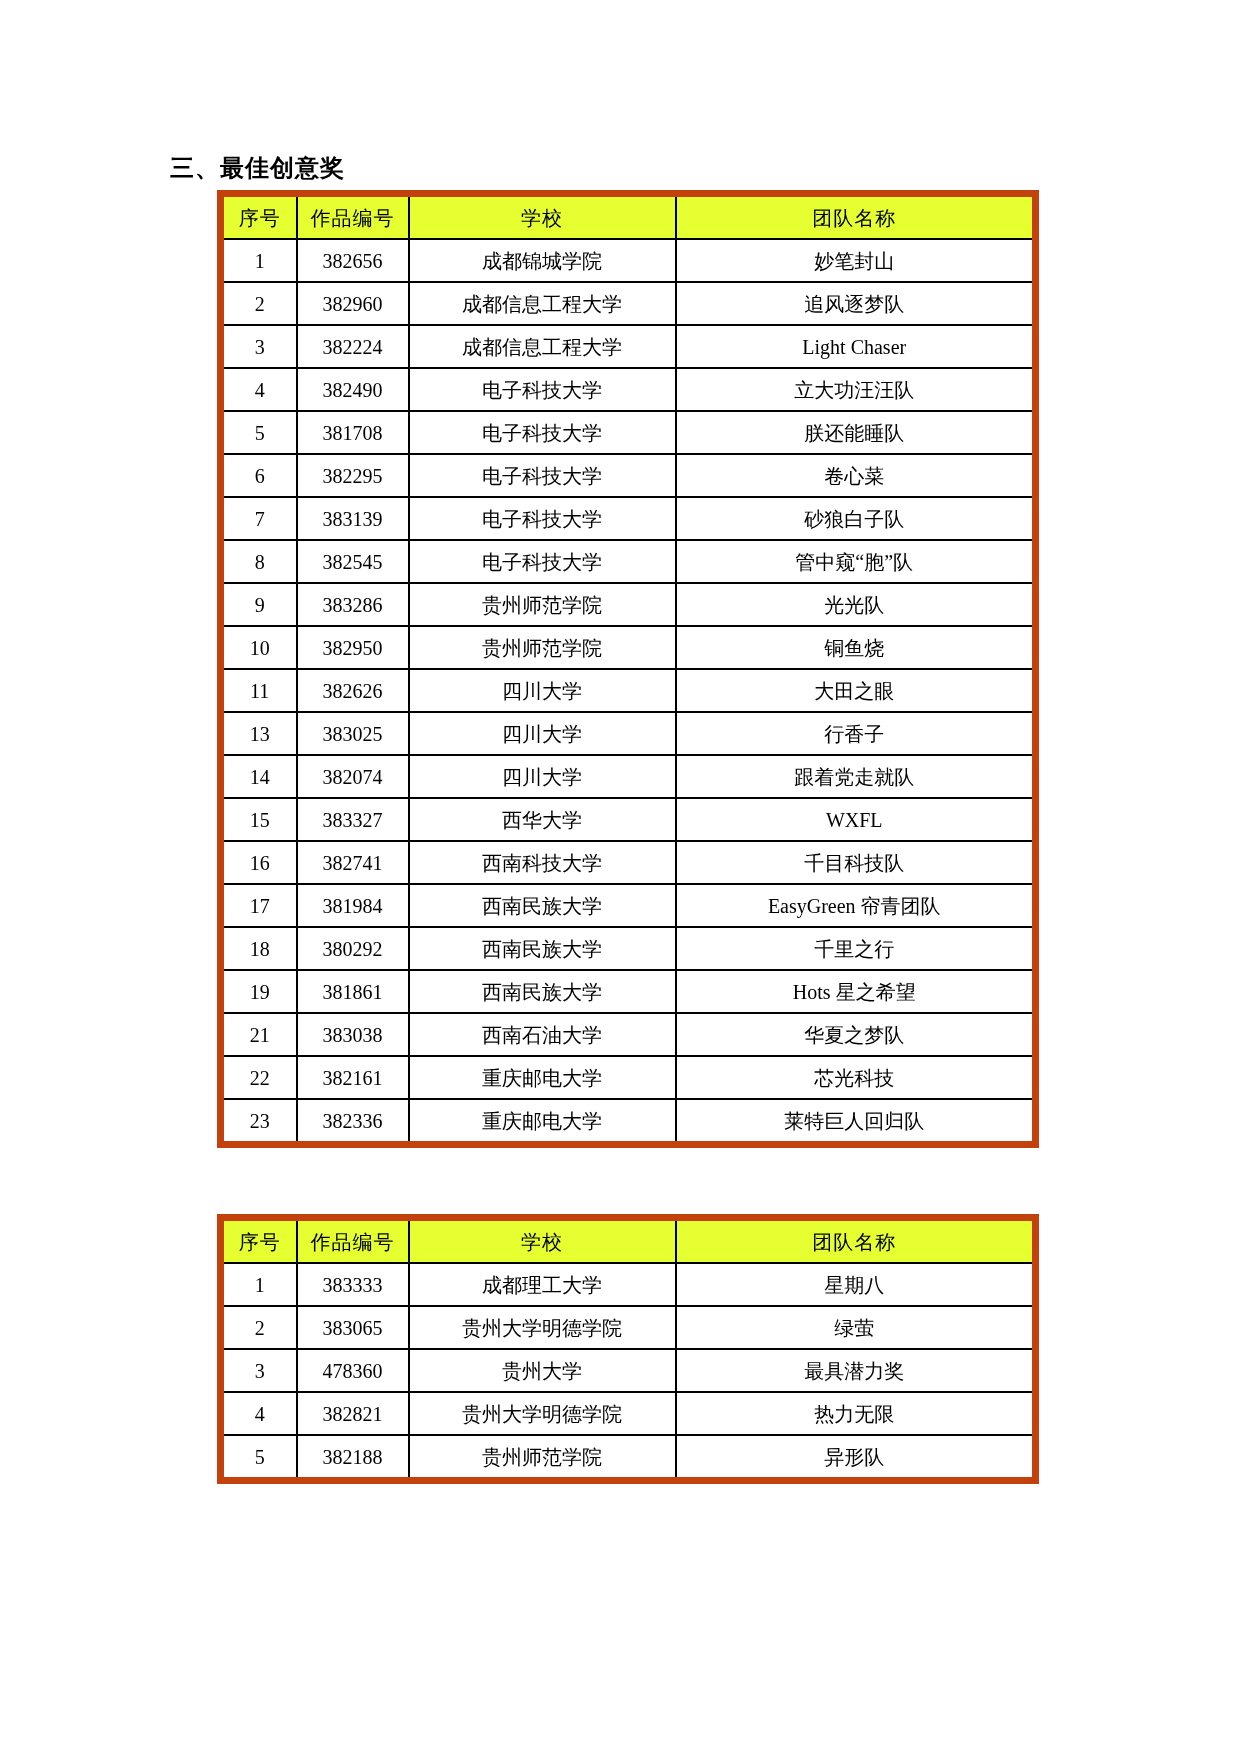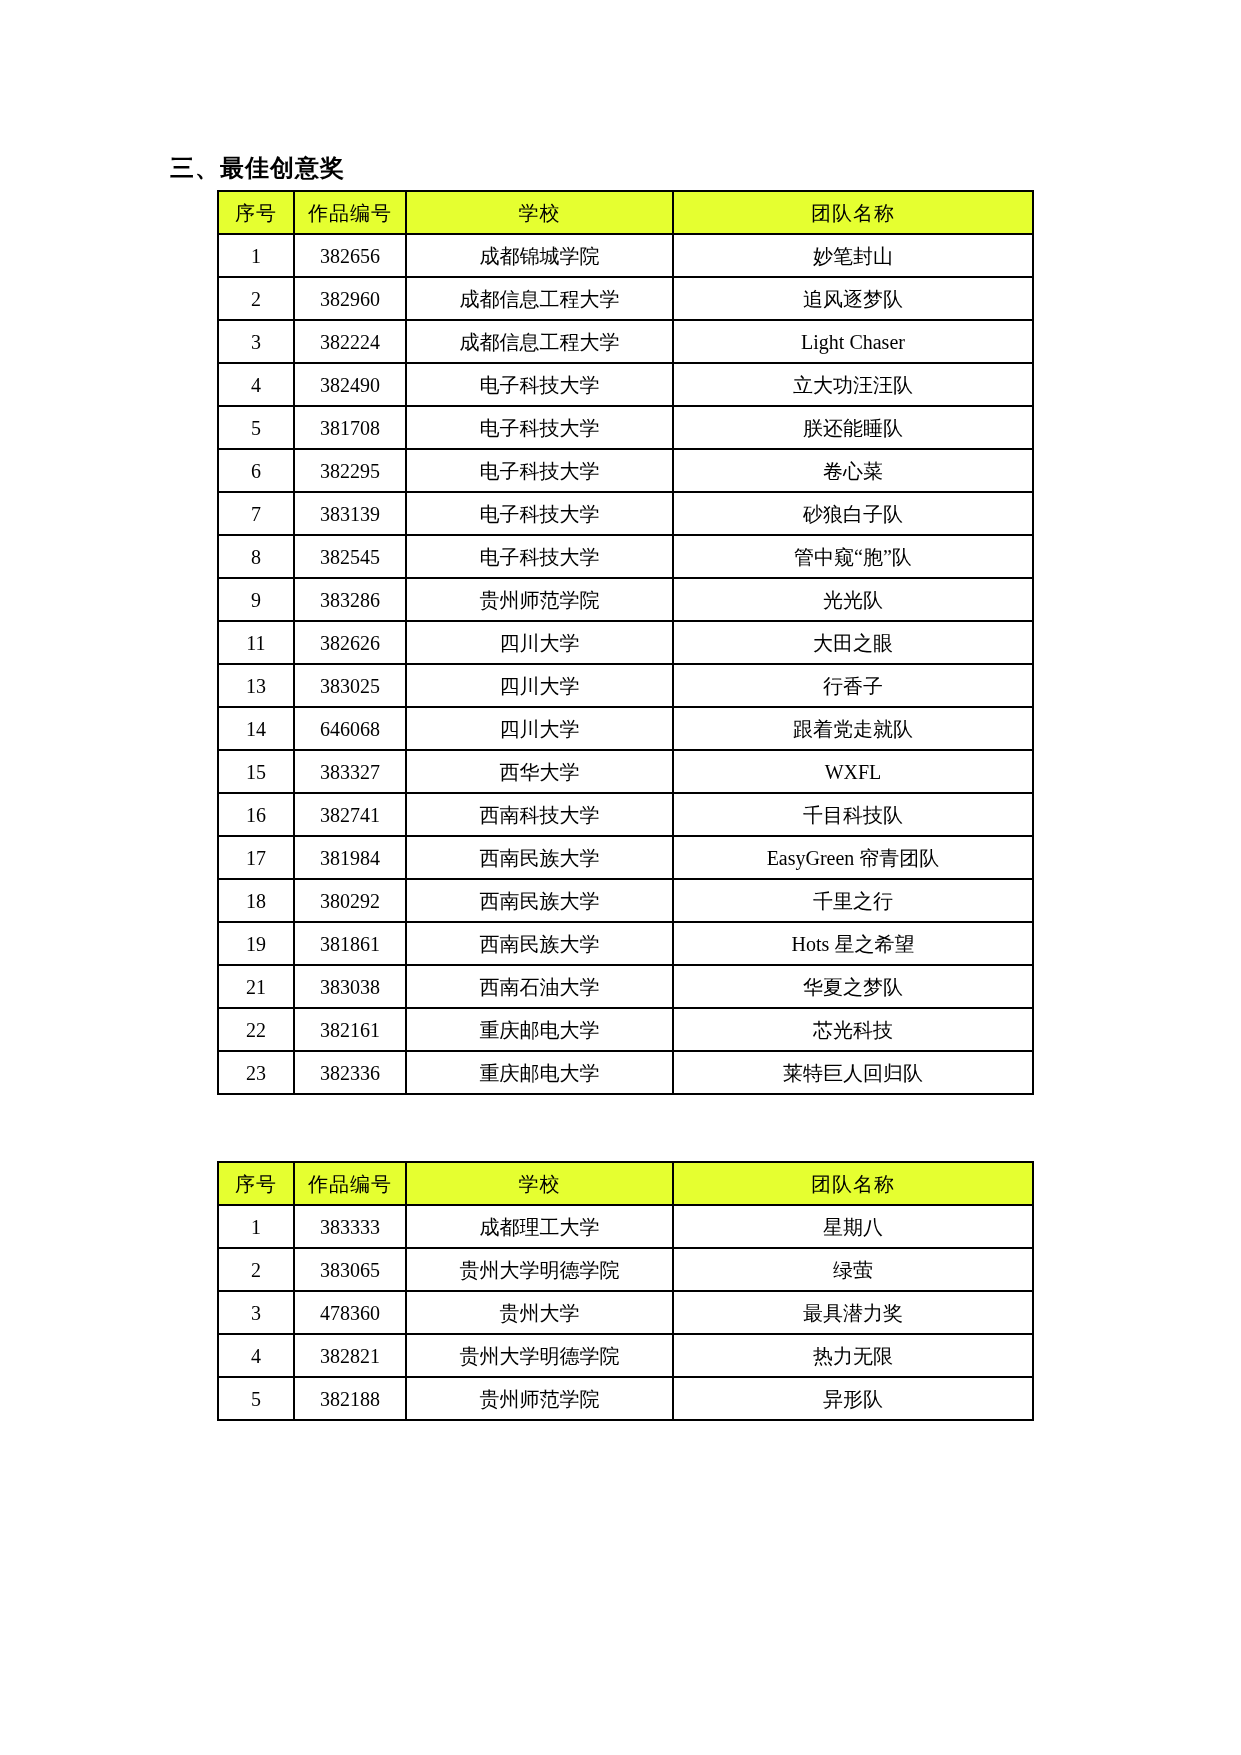--- a/index.html
+++ b/index.html
@@ -28,21 +28,21 @@
     line-height: 30px;
     margin: 0 0 7px 0;
     letter-spacing: 1px;
     font-family: "Liberation Serif", "DejaVu Serif", serif;
   }
   .awards-table {
     border-collapse: collapse;
     table-layout: fixed;
     width: 815px;
     margin-left: 47px;
-    border: 2px solid #c2410c;
+    border: 7px solid #c2410c;
   }
   .awards-table col.col-index    { width: 76px; }
   .awards-table col.col-work-id  { width: 112px; }
   .awards-table col.col-school   { width: 267px; }
   .awards-table col.col-team     { width: 360px; }
   .awards-table th,
   .awards-table td {
     border: 2px solid #000000;
     border-top-width: 2.5px;
     border-bottom-width: 2.5px;
@@ -135,34 +135,40 @@
             <td>电子科技大学</td>
             <td>管中窥“胞”队</td>
           </tr>
           <tr>
             <td>9</td>
             <td>383286</td>
             <td>贵州师范学院</td>
             <td>光光队</td>
           </tr>
           <tr>
+            <td>10</td>
+            <td>382950</td>
+            <td>贵州师范学院</td>
+            <td>铜鱼烧</td>
+          </tr>
+          <tr>
             <td>11</td>
             <td>382626</td>
             <td>四川大学</td>
             <td>大田之眼</td>
           </tr>
           <tr>
             <td>13</td>
             <td>383025</td>
             <td>四川大学</td>
             <td>行香子</td>
           </tr>
           <tr>
             <td>14</td>
-            <td>646068</td>
+            <td>382074</td>
             <td>四川大学</td>
             <td>跟着党走就队</td>
           </tr>
           <tr>
             <td>15</td>
             <td>383327</td>
             <td>西华大学</td>
             <td>WXFL</td>
           </tr>
           <tr>

